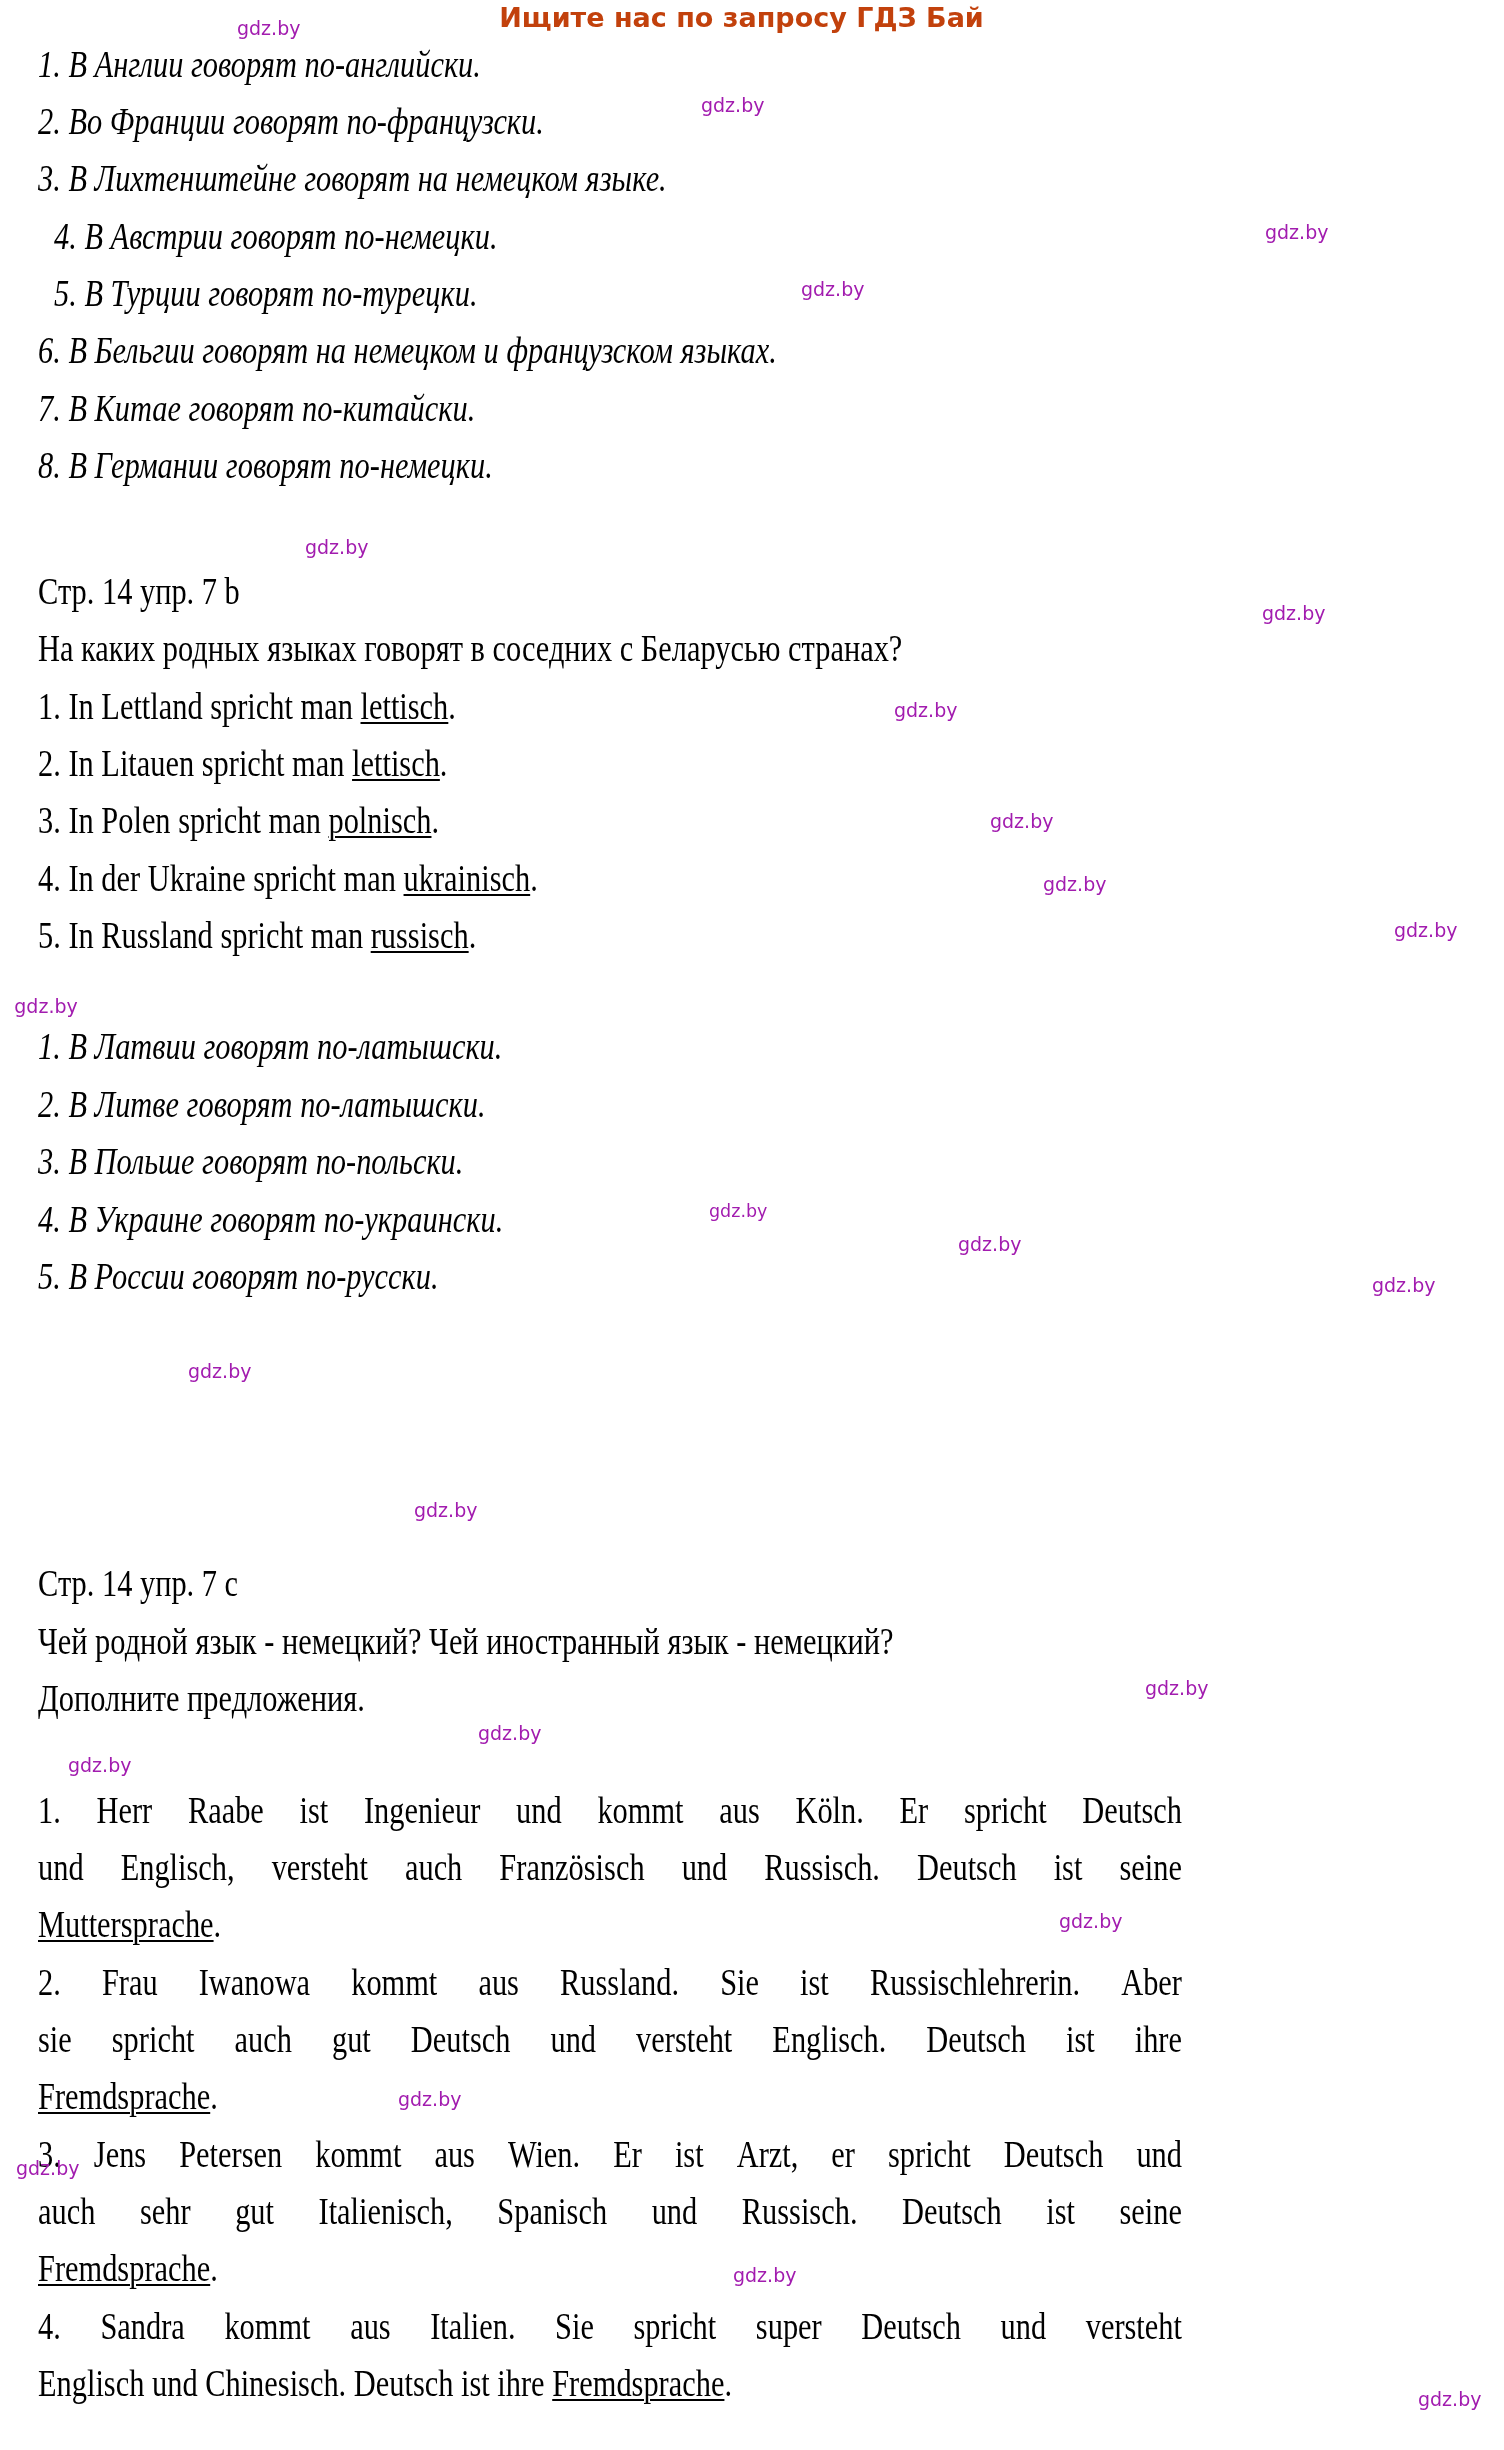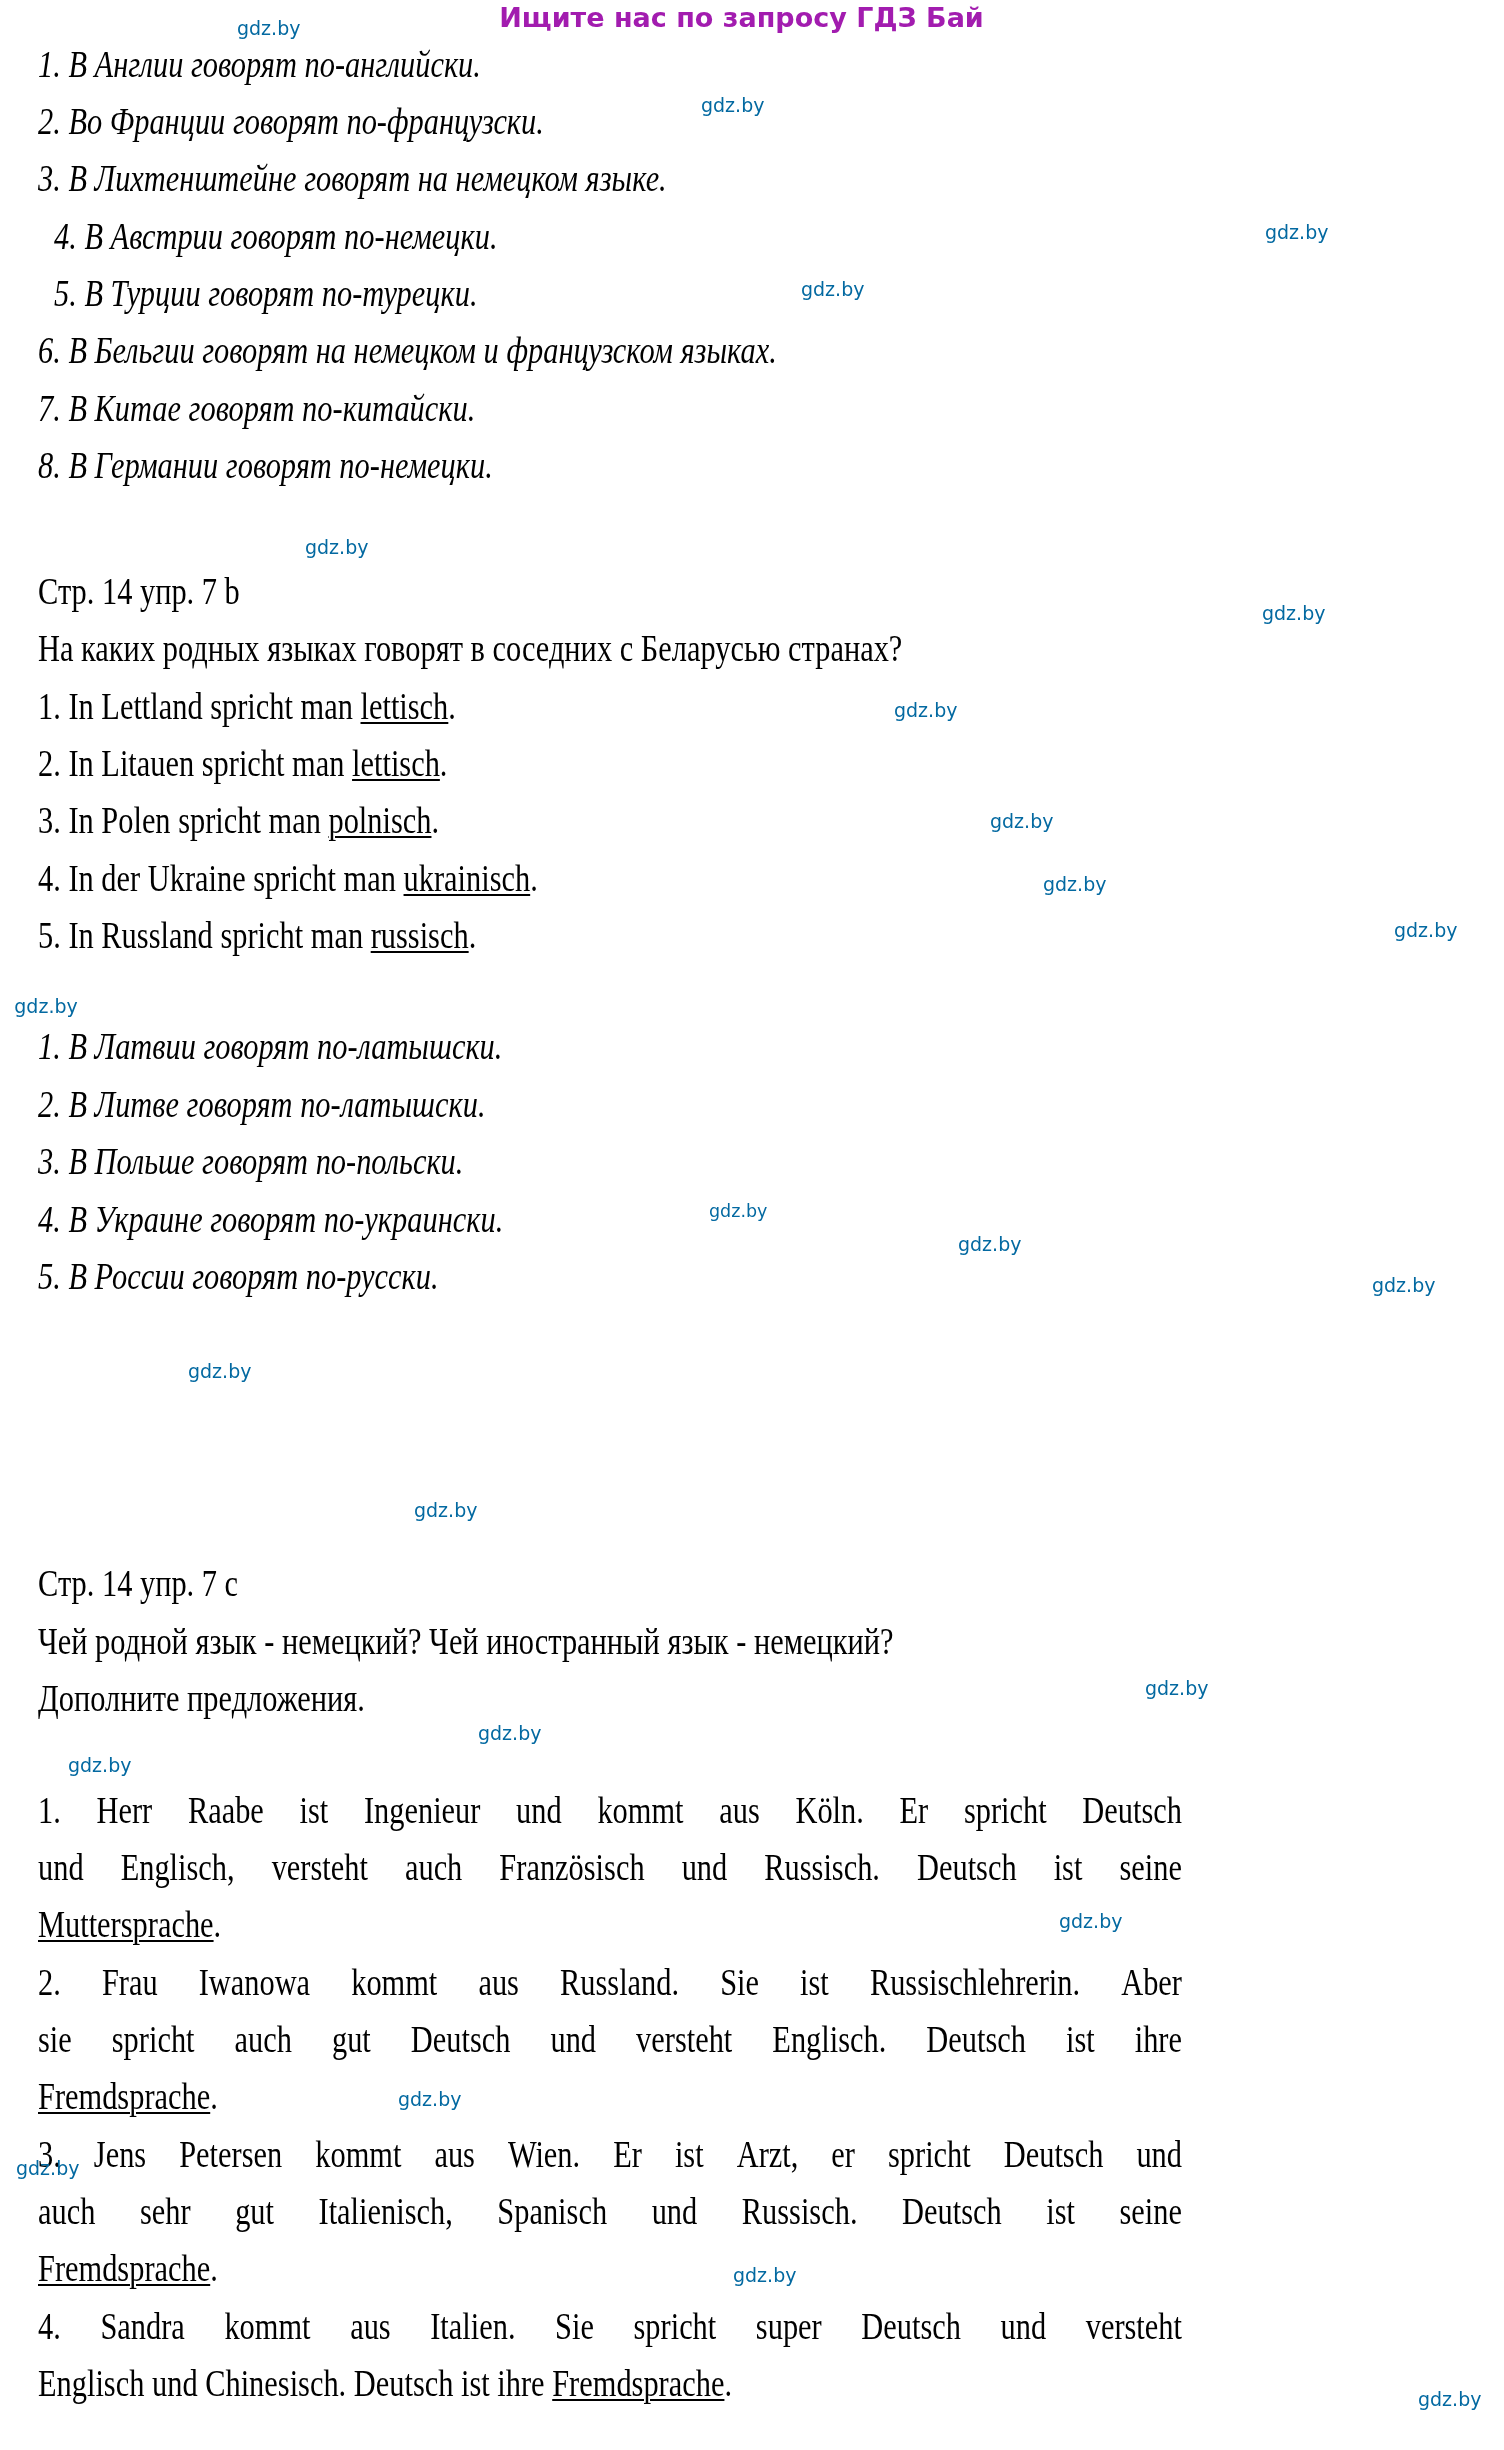--- a/index.html
+++ b/index.html
@@ -18,38 +18,38 @@
     position: relative;
     width: 1505px;
     height: 2450px;
     background: #ffffff;
   }
 
   
   .wm {
     position: absolute;
     font-family: "DejaVu Sans", "Liberation Sans", sans-serif;
-    color: #0369a1;
+    color: #a21caf;
     white-space: nowrap;
     line-height: 1;
     z-index: 5;
     pointer-events: none;
   }
 
   
   .banner {
     position: absolute;
     left: 0;
     top: 1.6px;
     width: 1483px;
     text-align: center;
     font-family: "DejaVu Sans", "Liberation Sans", sans-serif;
     font-weight: bold;
     font-size: 27px;
-    color: #a21caf;
+    color: #c2410c;
     letter-spacing: 0px;
     z-index: 10;
   }
 
   
   .footer {
     position: absolute;
     left: 0;
     bottom: 4.8px;
     width: 1505px;

